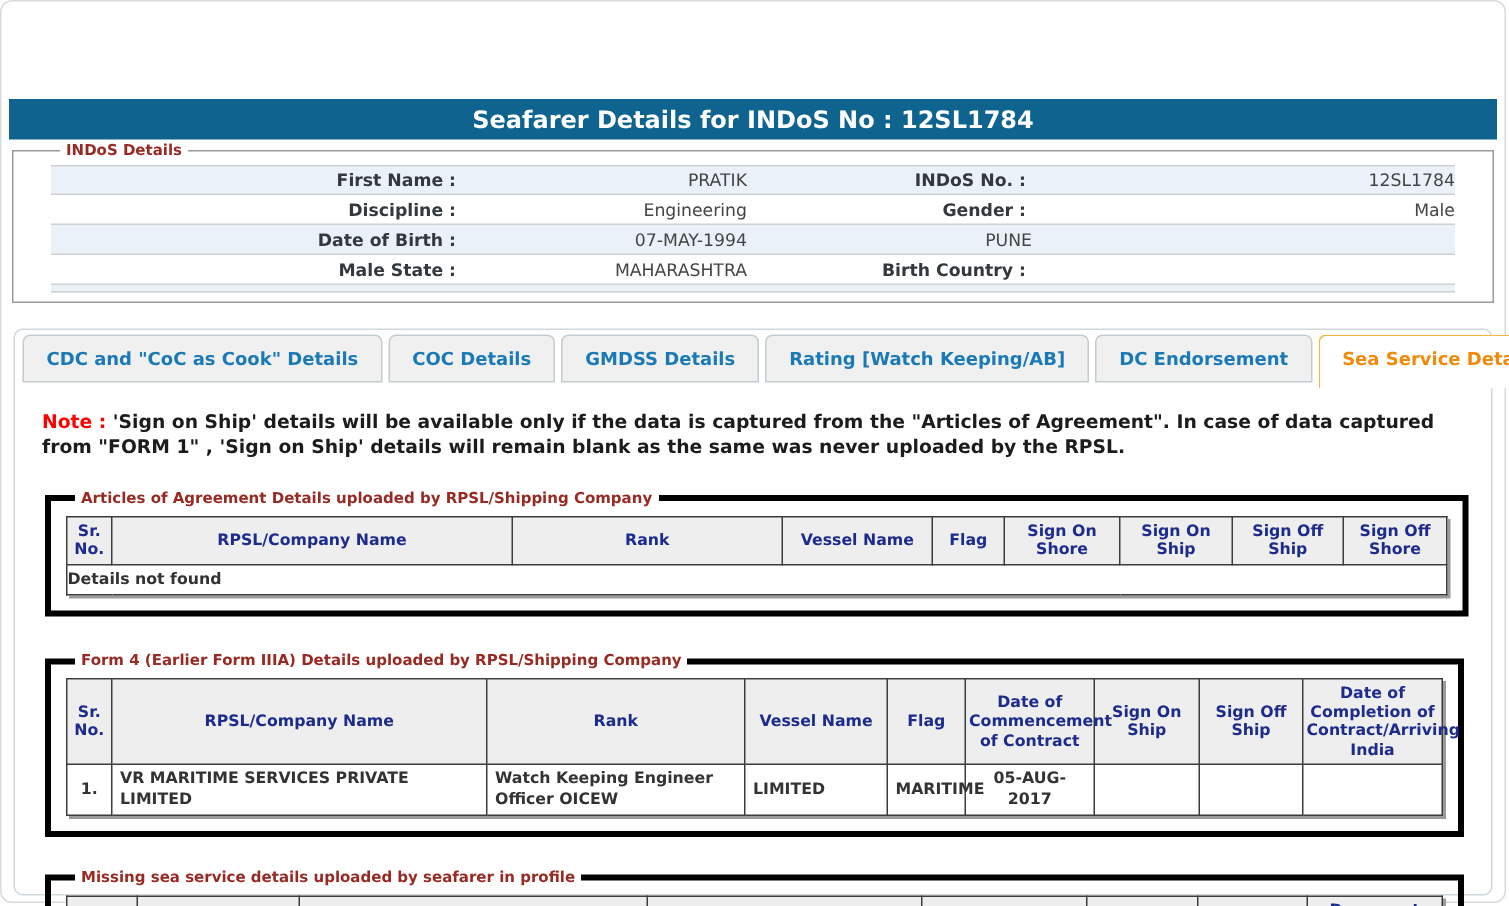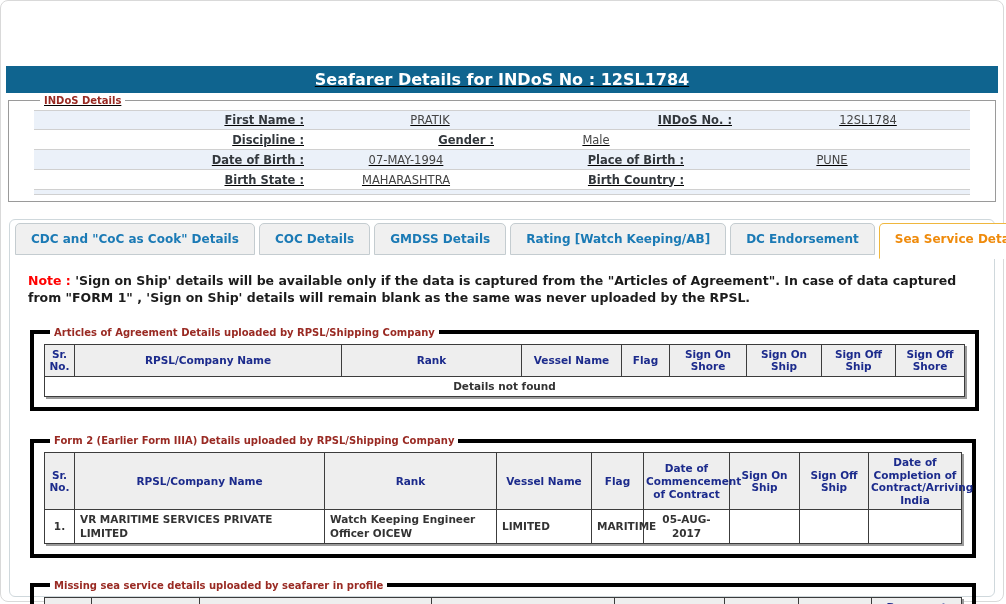--- a/index.html
+++ b/index.html
@@ -1,37 +1,37 @@
 <!DOCTYPE html>
 <html><head>
 <meta charset="utf-8">
 <style>
   * { box-sizing: border-box; margin: 0; padding: 0; }
   html,body { width:1006px; height:604px; background:#ffffff; overflow:hidden;
               font-family:"DejaVu Sans","Liberation Sans",sans-serif; }
   .page { position:relative; width:1004px; height:602px; border:1px solid #d9d9d9;
-          border-radius:8px; background:#fff;text-decoration:underline; }
+          border-radius:8px; background:#fff; }
 
   
   .title-bar { margin:65px 5px 0 5px; height:27px; background:#0f648f; color:#fff;
                text-align:center; font-weight:bold; font-size:16px; line-height:27px; }
 
   
   fieldset { border:1px solid #9a9a9a; }
   legend { color:#992a23; font-weight:bold; font-size:10px; padding:0 4px; margin-left:6px; }
   .indos-fs { margin:2px 7px 0 7px; padding:4px 25px 6px 25px; }
   .indos-table { width:100%; border-collapse:collapse; }
   .indos-row { display:grid; grid-template-columns:274px 190px 190px auto; align-items:center;
                min-height:20px; border-bottom:1px solid #d0d0d0; font-size:11.5px; }
-  .indos-row:first-child { border-top:1px solid #d0d0d0;gap:24px; }
+  .indos-row:first-child { border-top:1px solid #d0d0d0; }
   .indos-row:nth-child(odd) { background:#ebf1f9; }
   .indos-row:nth-child(even) { background:#ffffff; }
   .indos-strip { height:5px; background:#ebf1f9; border-bottom:1px solid #d0d0d0; }
   .i-label { text-align:right; font-weight:bold; color:#33383d; padding-right:4px; }
-  .i-value { text-align:center; color:#444; padding-left:6px; }
+  .i-value { text-align:right; color:#444; padding-left:6px; }
 
   
   .tab-panel { position:absolute; left:8px; right:8px; top:218px; bottom:4px;
                border:1px solid #cfd8dc; border-radius:6px; background:#fff; }
   .tab-bar { display:flex; gap:4px; padding:3px 0 0 5px; align-items:flex-end; }
   .tab { background:#f0f0f0; border:1px solid #c4ccd0; border-radius:5px 5px 0 0;
          color:#1b7ab5; font-weight:bold; font-size:12px; padding:8px 15px 8px 15px;
          cursor:pointer; white-space:nowrap; }
   .tab.active { background:#ffffff; border:1px solid #efb73e; border-bottom-color:#ffffff;
                 color:#ef8b0c; padding-bottom:12px; margin-bottom:-4px; }
@@ -43,51 +43,51 @@
   
   .data-fs { margin:20px 32px 0 20px; padding:6px 10px 10px 10px; border:4px solid #000000; }
   table.data { width:100%; table-layout:fixed; border-collapse:collapse;
                border:1px solid #3c3c3c; box-shadow:2px 2px 0 #9b9b9b; background:#fff; }
   table.data th { background:#eeeeee; color:#1c2b8c; font-weight:bold; font-size:10.5px;
                   border:1px solid #3c3c3c; text-align:center; padding:3px 2px; line-height:1.2; }
   table.data td { border:1px solid #3c3c3c; font-size:10.5px; font-weight:bold; color:#333;
                   padding:3px 5px; line-height:1.25; }
   td.c { text-align:center; }
   td.l { text-align:left; }
-  .not-found { color:#e00000; text-align:center; font-size:11.5px; padding:3px 0 !important; }
+  .not-found { color:#e00000; text-align:left; font-size:11.5px; padding:3px 0 !important; }
 </style>
 </head>
 <body>
 
 <div class="page">
 
   <div class="title-bar">Seafarer Details for INDoS No : 12SL1784</div>
 
   <fieldset class="indos-fs">
     <legend>INDoS Details</legend>
     <div class="indos-table">
       <div class="indos-row">
         <span class="i-label">First Name :</span>
         <span class="i-value">PRATIK</span>
         <span class="i-label">INDoS No. :</span>
         <span class="i-value">12SL1784</span>
       </div>
       <div class="indos-row">
         <span class="i-label">Discipline :</span>
+        <span class="i-value">Engineering</span>
         <span class="i-label">Gender :</span>
         <span class="i-value">Male</span>
       </div>
       <div class="indos-row">
         <span class="i-label">Date of Birth :</span>
         <span class="i-value">07-MAY-1994</span>
-        <span class="i-label">Place of Birth :</span>
         <span class="i-value">PUNE</span>
       </div>
       <div class="indos-row">
-        <span class="i-label">Birth State :</span>
+        <span class="i-label">Male State :</span>
         <span class="i-value">MAHARASHTRA</span>
         <span class="i-label">Birth Country :</span>
       </div>
       <div class="indos-strip"></div>
     </div>
   </fieldset>
 
   <div class="tab-panel">
     <div class="tab-bar">
       <div class="tab">CDC and "CoC as Cook" Details</div>
@@ -131,21 +131,21 @@
           <th>Sign Off Shore</th>
         </tr>
         <tr>
           <td class="not-found" colspan="9">Details not found</td>
         </tr>
       </tbody>
         </table>
     </fieldset>
 
     <fieldset class="data-fs" style="margin-top:24px">
-      <legend>Form 2 (Earlier Form IIIA) Details uploaded by RPSL/Shipping Company</legend>
+      <legend>Form 4 (Earlier Form IIIA) Details uploaded by RPSL/Shipping Company</legend>
       <table class="data">
         <colgroup>
           <col style="width:30px">
             <col style="width:250px">
             <col style="width:172px">
             <col style="width:95px">
           <col style="width:52px">
             <col style="width:86px">
             <col style="width:70px">
             <col style="width:69px">

